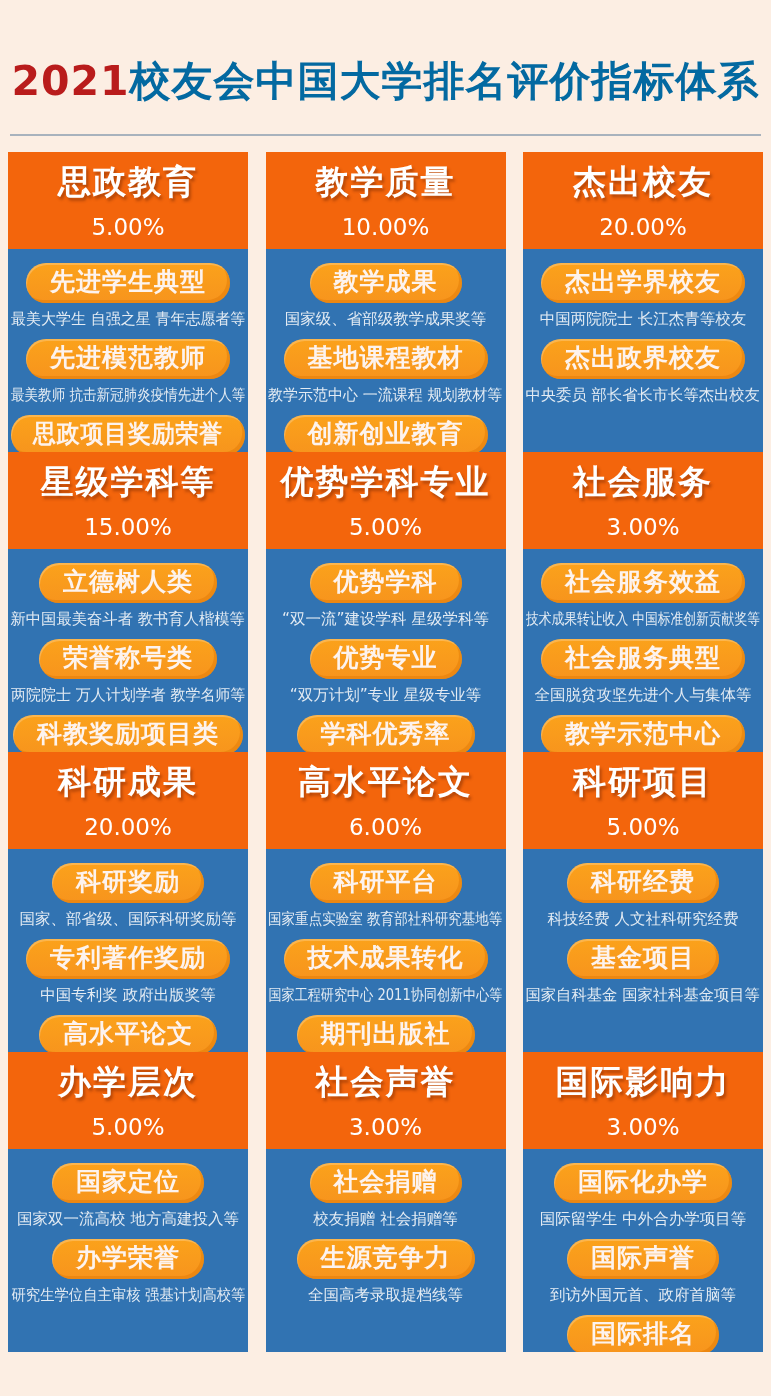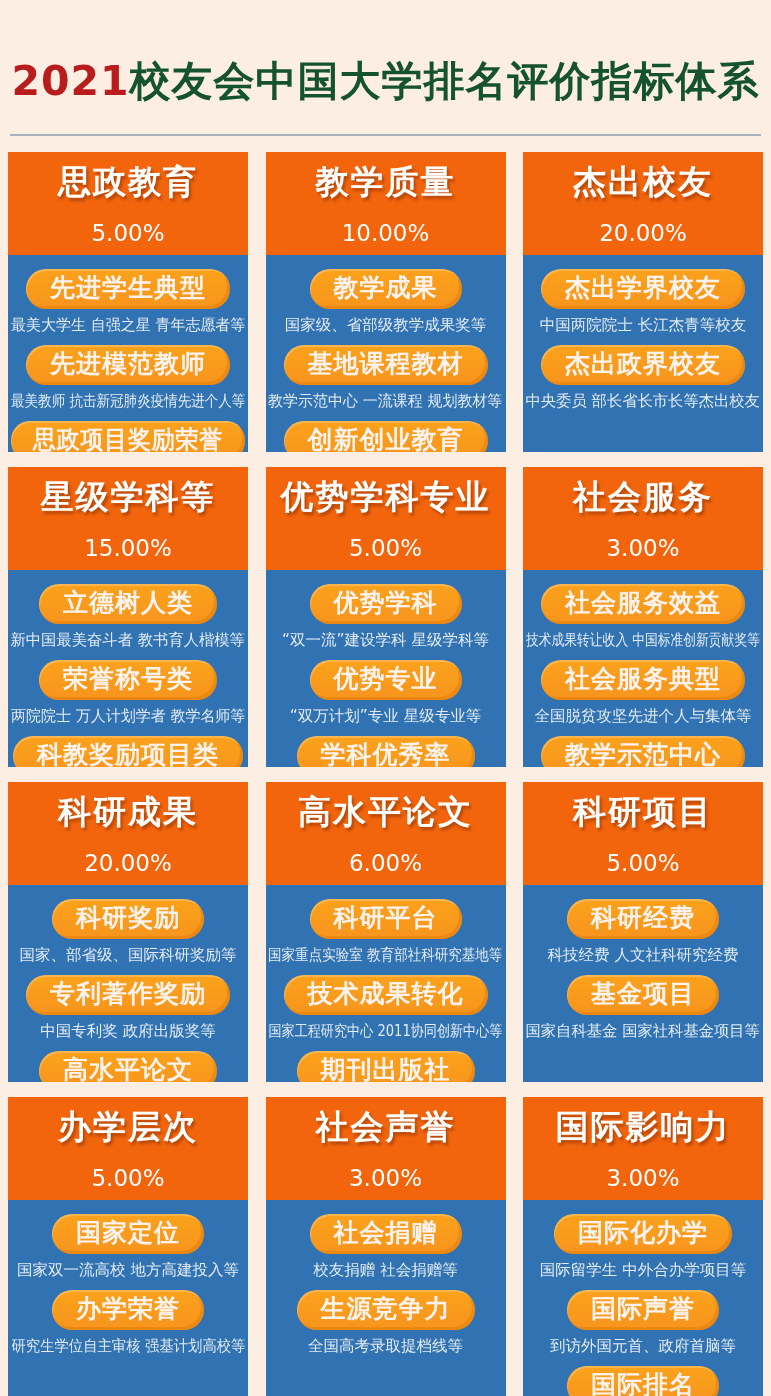--- a/index.html
+++ b/index.html
@@ -11,32 +11,31 @@
   }
   .title{
     text-align:center;
     padding-top:30px;
     font-size:41px;
     font-weight:800;
     letter-spacing:1px;
     line-height:1.2;
   }
   .title .year{color:#b91c1c;}
-  .title .rest{color:#14532d;}
+  .title .rest{color:#0369a1;}
   .divider{
     height:2px;
     background:#a8b2bd;
     margin:14px 10px 0;
   }
   .grid{
     display:grid;
     grid-template-columns:repeat(3,240px);
     justify-content:space-between;
     margin:16px 8px 0;
-    row-gap:15px;
   }
   .card{
     display:flex;
     flex-direction:column;
     height:300px;
   }
   .card-head{
     background:#f3650c;
     text-align:center;
     padding:10px 0 9px;
@@ -47,21 +46,21 @@
     font-size:33px;
     font-weight:800;
     letter-spacing:2px;
     line-height:1.2;
     text-shadow:2px 3px 3px rgba(100,30,0,0.45);
   }
   .card-pct{
     color:#ffffff;
     font-size:23px;
     font-weight:400;
-    margin-top:18px;
+    margin-top:12px;
   }
   .card-body{
     background:#3173b2;
     flex:1;
     padding:14px 2px 0;
     display:flex;
     flex-direction:column;
     align-items:center;
     overflow:hidden;
   }

